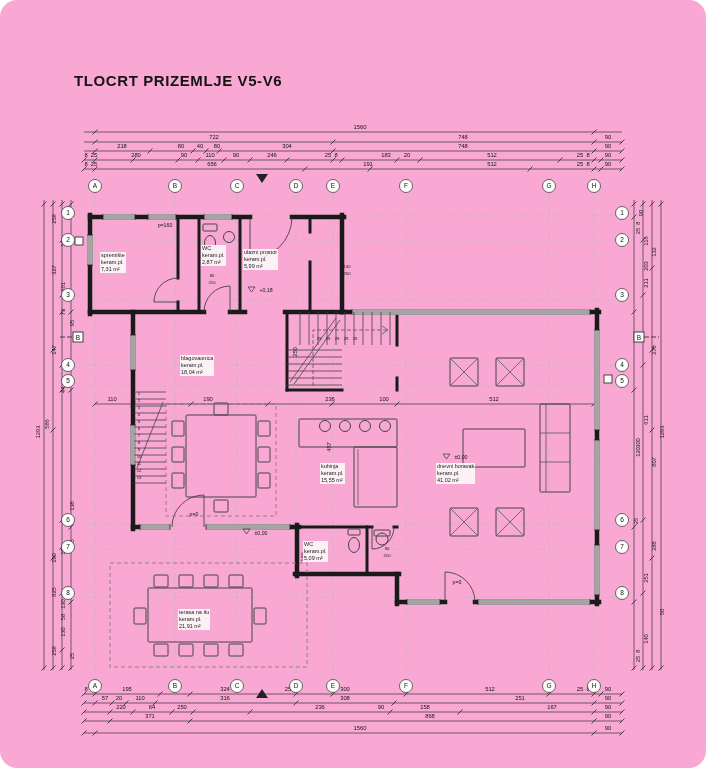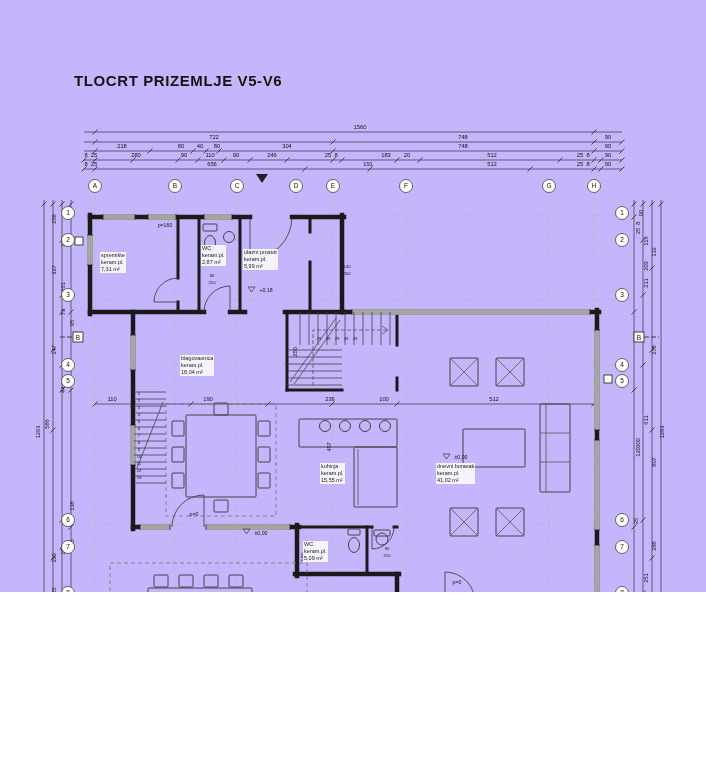--- a/index.html
+++ b/index.html
@@ -1,16 +1,16 @@
 <!DOCTYPE html>
 <html><head>
 <meta charset="utf-8">
 <style>
   html,body{margin:0;padding:0;background:#ffffff;}
-  .canvas{position:relative;width:706px;height:592px;background:#c4b5fd;font-family:"Liberation Sans","DejaVu Sans",sans-serif;color:#111;overflow:hidden;}
+  .canvas{position:relative;width:706px;height:768px;background:#f9a8d4;font-family:"Liberation Sans","DejaVu Sans",sans-serif;color:#111;overflow:hidden;border-radius:17px;}
   .title{position:absolute;left:74px;top:72px;font-size:15px;font-weight:bold;letter-spacing:.6px;color:#141414;}
   .room-label{position:absolute;font-size:5.5px;line-height:7px;color:#222;background:rgba(252,252,251,.88);padding:0 1px;}
   .room-label span{display:block;white-space:nowrap;}
   svg{position:absolute;left:0;top:0;}
   svg text{font-family:"Liberation Sans","DejaVu Sans",sans-serif;fill:#161616;}
 </style>
 </head>
 <body>
 
 <div class="canvas">

